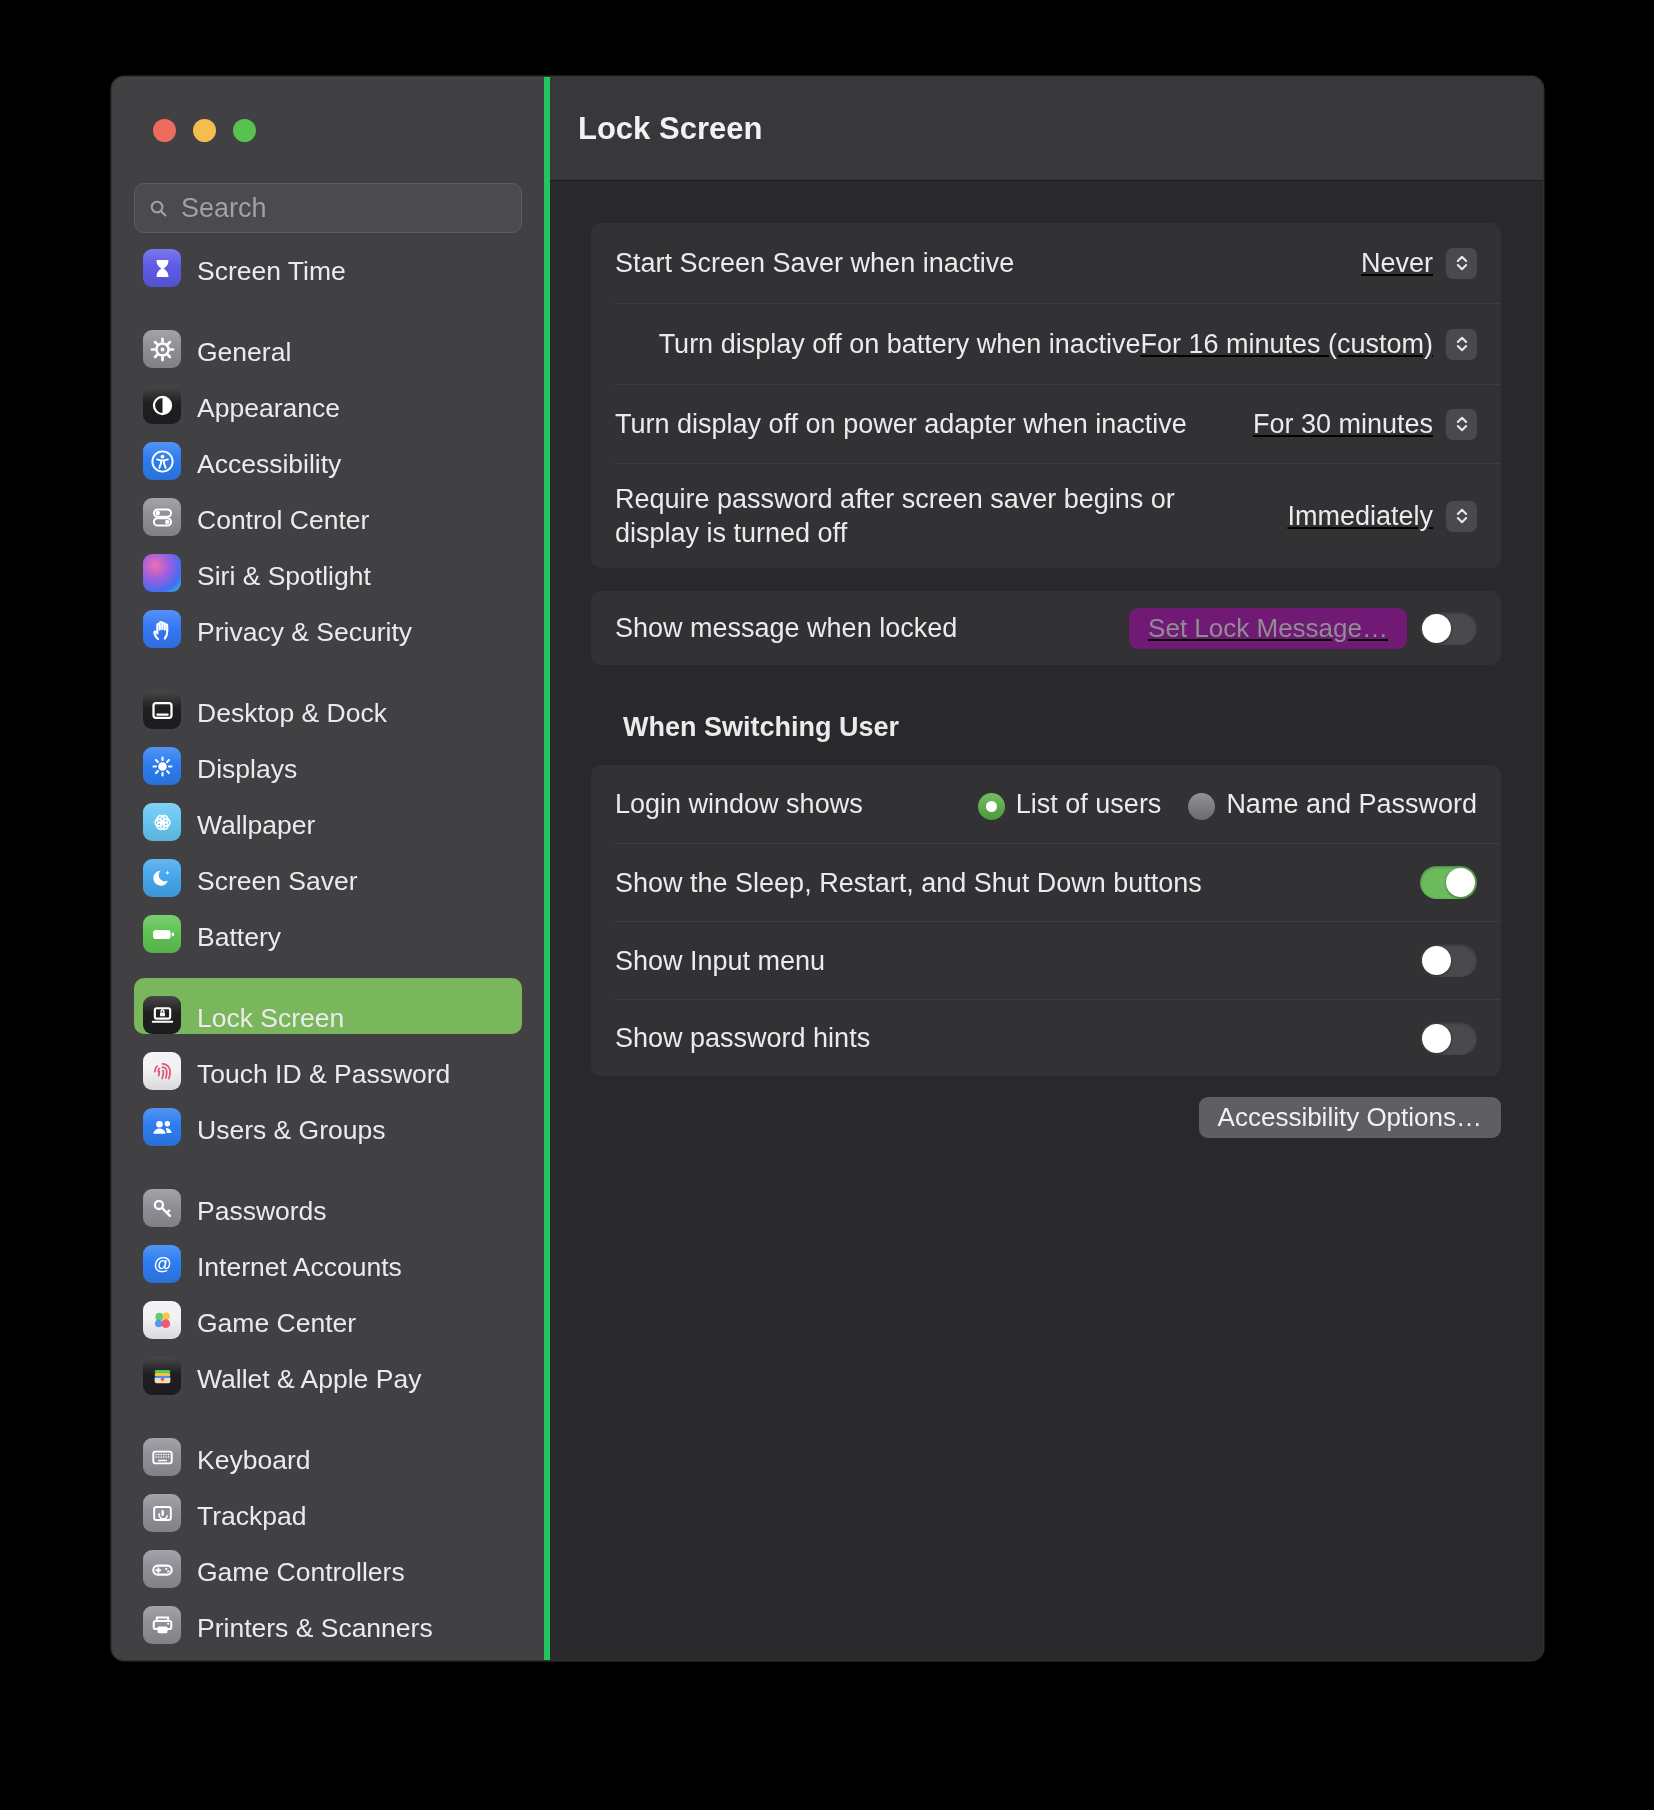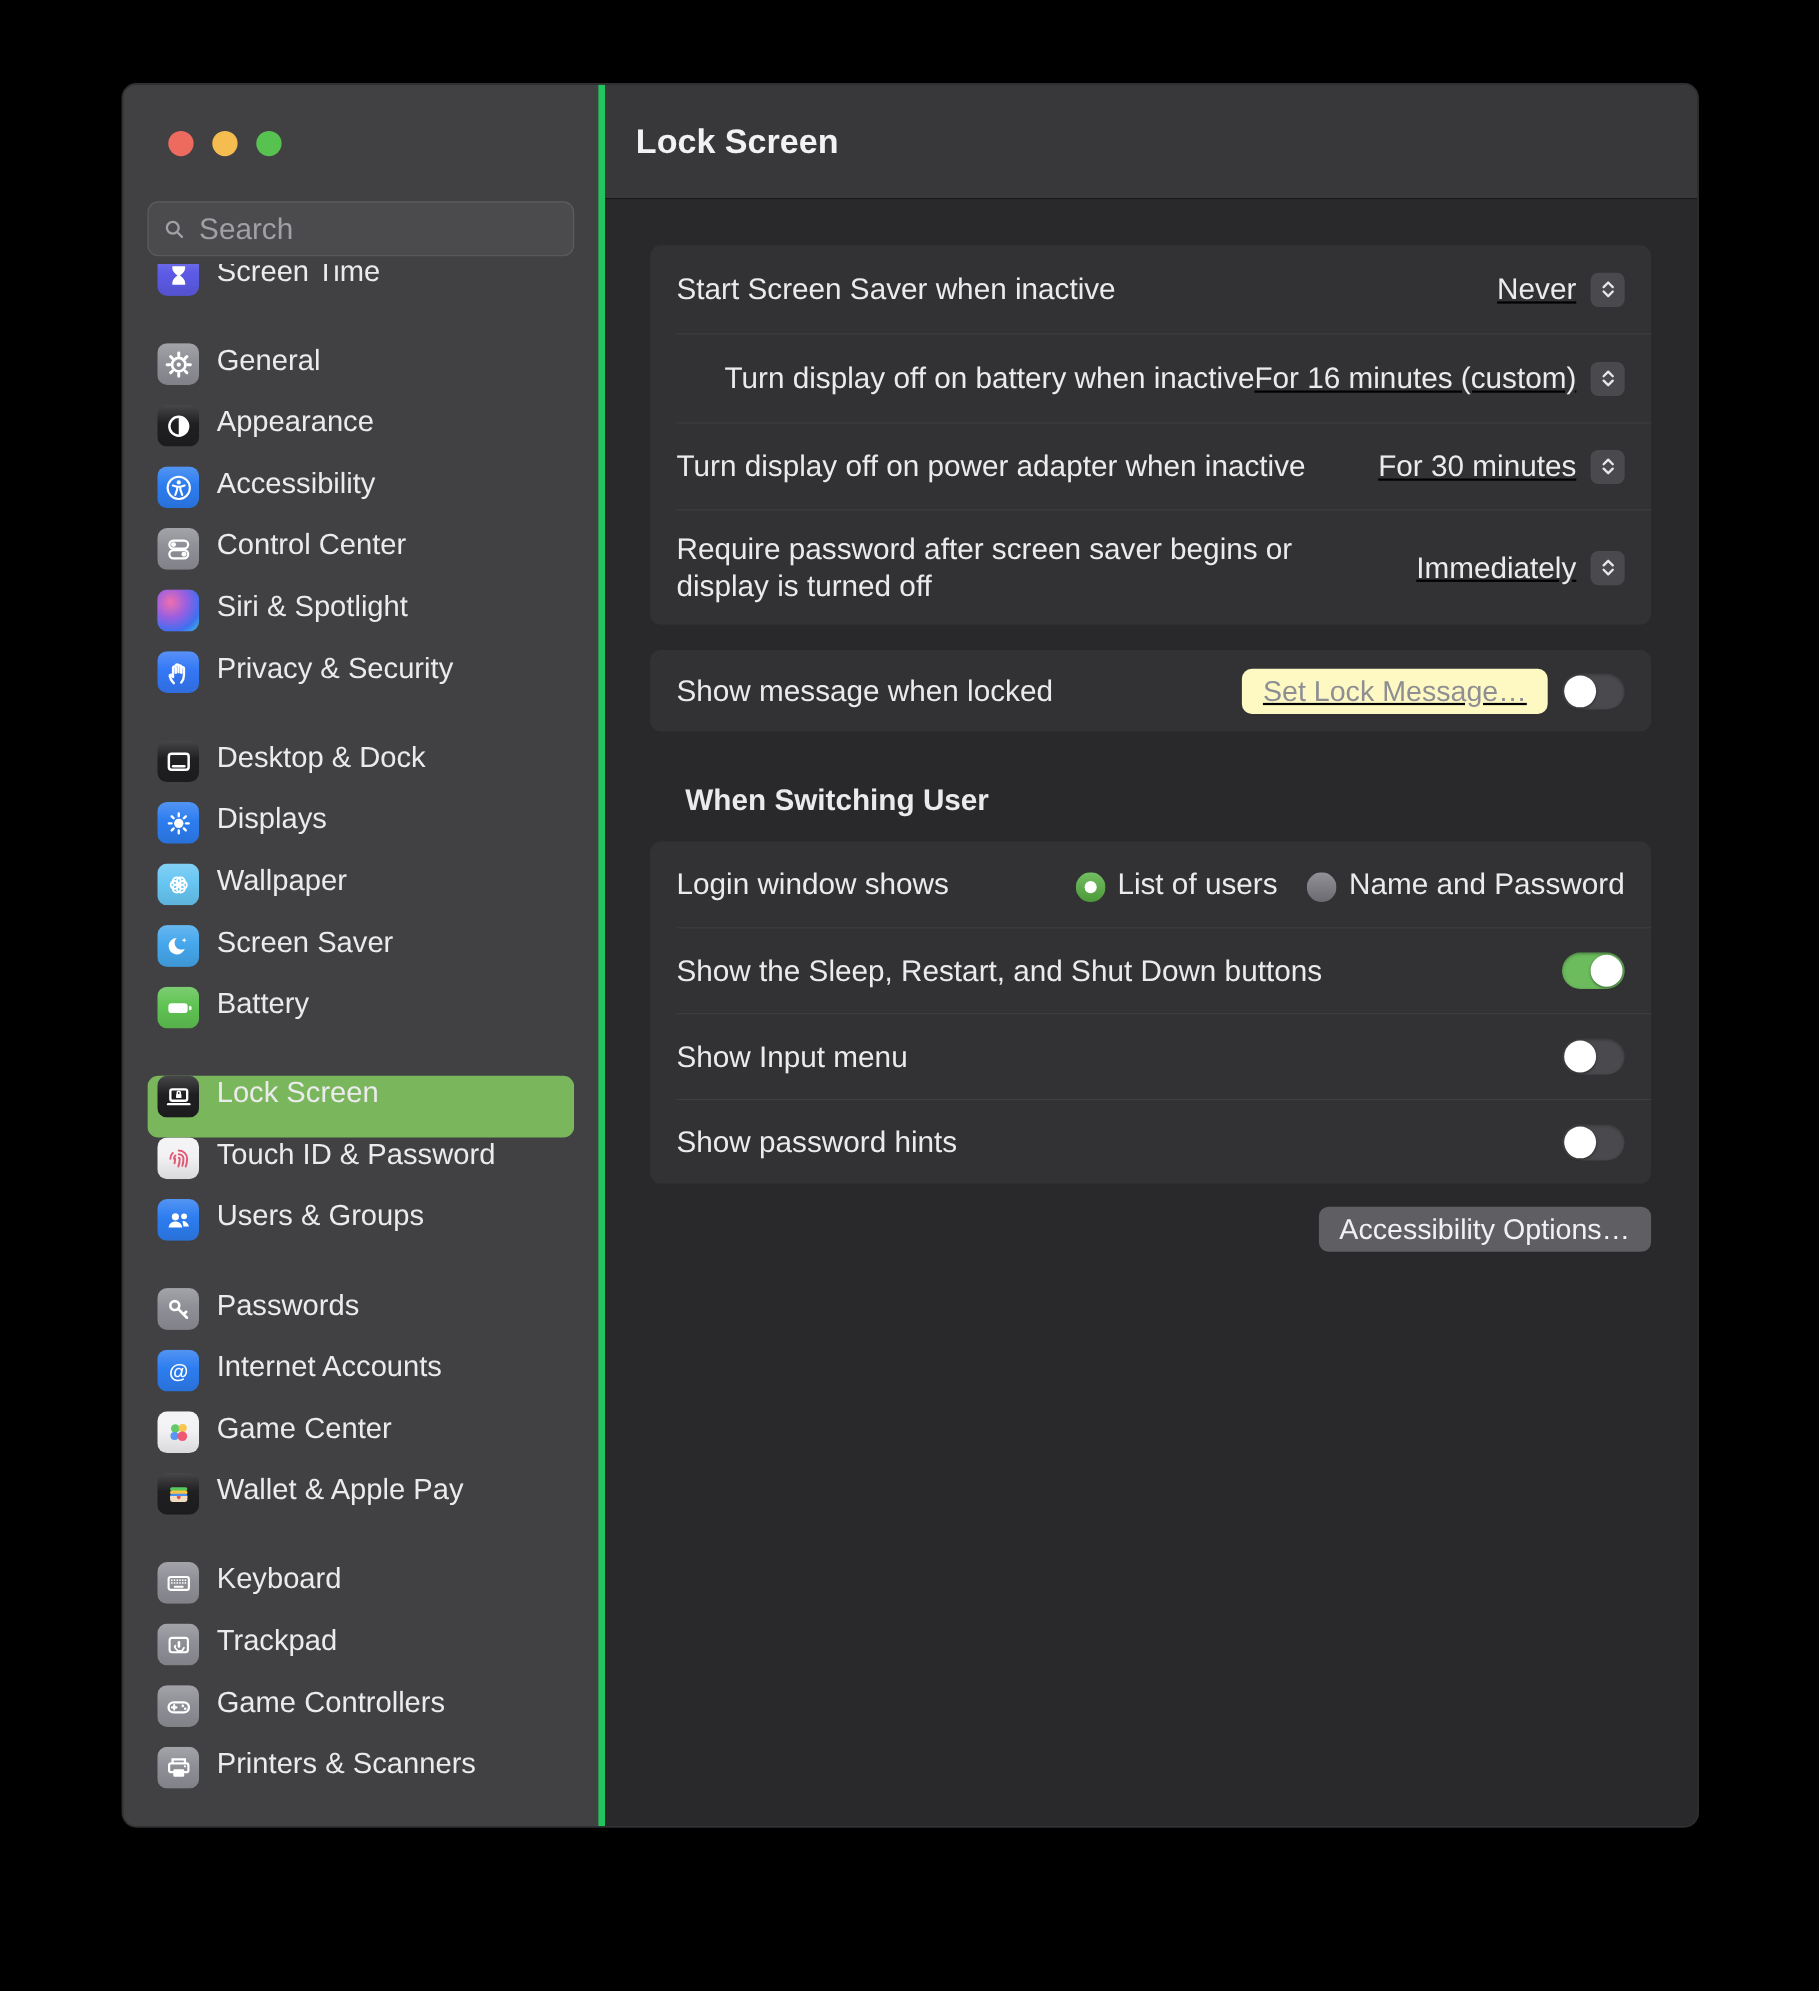--- a/index.html
+++ b/index.html
@@ -15,21 +15,21 @@
   .search{position:absolute;left:22px;top:106px;width:388px;height:50px;box-sizing:border-box;
           background:#4b4b4e;border:1.5px solid #5e5e62;border-radius:10px;
           display:flex;align-items:center;padding:0 12px;gap:9px;}
   .search svg{width:23px;height:23px;flex:none;}
   .search input{flex:1;background:transparent;border:none;outline:none;font-family:inherit;
           font-size:27px;color:#e9e9eb;min-width:0;}
   .search input::placeholder{color:#a0a0a6;}
   .sb-list{position:absolute;left:22px;right:22px;top:163px;bottom:8px;overflow:hidden;}
   .sb-group{margin-bottom:25px;}
   .sb-group:first-child{margin-top:-9px;}
-  .sb-item{height:56px;display:flex;align-items:flex-start;gap:16px;padding:0 9px;border-radius:10px;
+  .sb-item{height:56px;display:flex;align-items:flex-end;gap:16px;padding:0 9px;border-radius:10px;
            color:#ebebed;font-size:26.5px;cursor:default;}
   .sb-item.selected{background:#7ab75c;}
   .sb-icon{width:38px;height:38px;border-radius:9px;flex:none;display:flex;align-items:center;justify-content:center;
            background-image:linear-gradient(rgba(255,255,255,.18),rgba(255,255,255,0) 45%,rgba(0,0,0,.10));}
   .sb-icon svg{width:27px;height:27px;}
   .sb-icon.icon-siri{background-image:radial-gradient(circle at 32% 30%, #ef6fae 0%, #9a5fe0 38%, #3f6ff0 72%, #36c3dd 100%);}
   .sb-label{white-space:nowrap;}
   
   .main{flex:1;display:flex;flex-direction:column;min-width:0;background:#29292b;}
   .header{height:103px;background:#38383a;border-bottom:1px solid #1a1a1c;flex:none;
@@ -43,21 +43,21 @@
   .label.wrap{max-width:640px;}
   .value-wrap{display:flex;align-items:center;gap:13px;flex:none;text-decoration:underline;}
   .value{font-size:27px;color:#ebebed;white-space:nowrap;}
   .stepper{width:31px;height:31px;border-radius:7px;background:#4a4a4e;flex:none;
            display:flex;align-items:center;justify-content:center;}
   .stepper svg{width:20px;height:20px;}
   .card2{margin-top:23px;}
   .section-heading{margin:46px 0 21px 32px;font-size:27px;font-weight:700;color:#ebebed;line-height:33px;}
   button{font-family:inherit;border:none;cursor:default;}
   .btn{height:41px;border-radius:9px;font-size:26px;display:flex;align-items:center;padding:0 19px;white-space:nowrap;}
-  .btn-disabled{background:#fef9c3;color:#8e8e93;text-align:right;}
+  .btn-disabled{background:#701a75;color:#8e8e93;text-align:right;}
   .btn-accessibility{background:#5f5f63;color:#f1f1f3;display:flex;margin:21px 0 0 auto;}
   .toggle{width:57px;height:33px;border-radius:17px;background:#4a4a4e;position:relative;flex:none;
           box-shadow:inset 0 1px 3px rgba(0,0,0,.35);}
   .toggle .knob{position:absolute;top:2px;left:2px;width:29px;height:29px;border-radius:50%;background:#fff;
           box-shadow:0 1px 2.5px rgba(0,0,0,.45);}
   .toggle.on{background:#6cbb5d;}
   .toggle.on .knob{left:auto;right:2px;}
   .radio-group{display:flex;align-items:center;gap:27px;flex:none;}
   .radio-opt{display:flex;align-items:flex-end;gap:11px;}
   .radio{width:27px;height:27px;border-radius:50%;background-color:#7c7c83;position:relative;flex:none;

